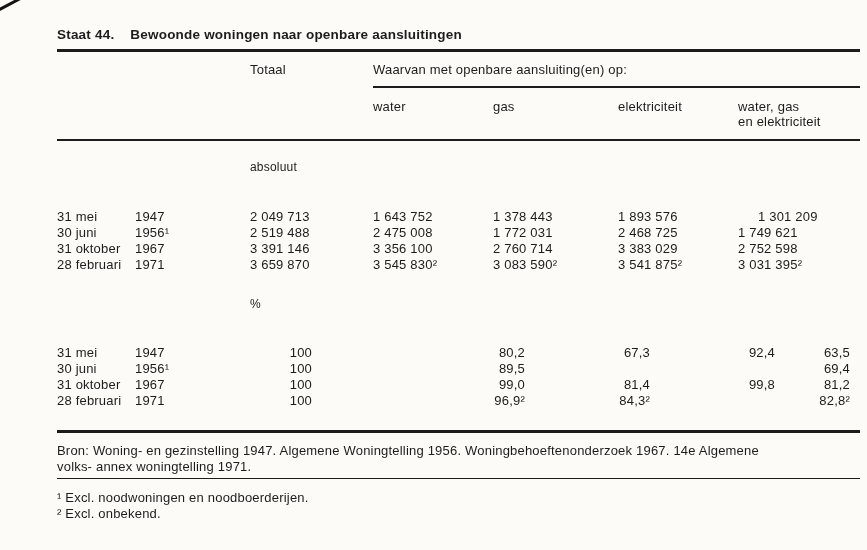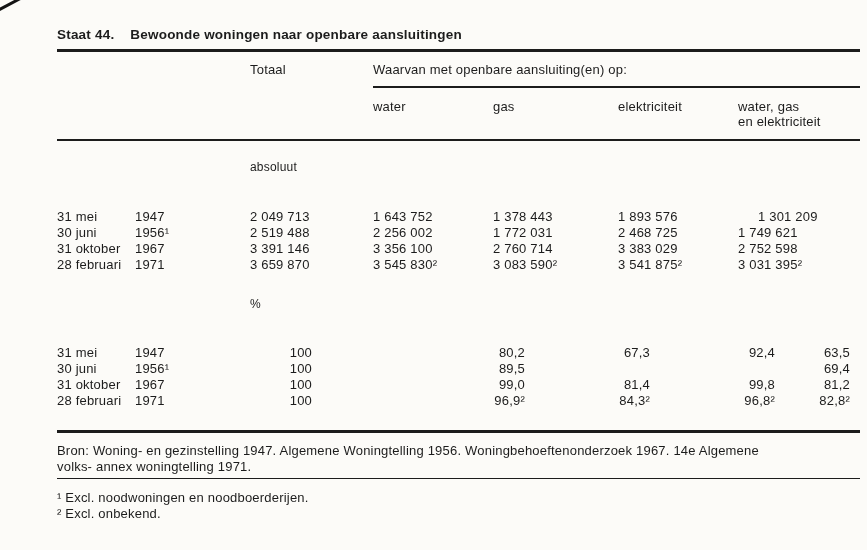--- a/index.html
+++ b/index.html
@@ -71,21 +71,21 @@
         <span class="cell" style="left: 193px;">2 049 713</span>
         <span class="cell" style="left: 316px;">1 643 752</span>
         <span class="cell" style="left: 436px;">1 378 443</span>
         <span class="cell" style="left: 561px;">1 893 576</span>
         <span class="cell" style="left: 681px; margin-left: 20px;">1 301 209</span>
       </div>
       <div class="trow">
         <span class="cell" style="left: 0px;">30 juni</span>
         <span class="cell" style="left: 78px;">1956¹</span>
         <span class="cell" style="left: 193px;">2 519 488</span>
-        <span class="cell" style="left: 316px;">2 256 002</span>
+        <span class="cell" style="left: 316px;">2 475 008</span>
         <span class="cell" style="left: 436px;">1 772 031</span>
         <span class="cell" style="left: 561px;">2 468 725</span>
         <span class="cell" style="left: 681px;">1 749 621</span>
       </div>
       <div class="trow">
         <span class="cell" style="left: 0px;">31 oktober</span>
         <span class="cell" style="left: 78px;">1967</span>
         <span class="cell" style="left: 193px;">3 391 146</span>
         <span class="cell" style="left: 316px;">3 356 100</span>
         <span class="cell" style="left: 436px;">2 760 714</span>
@@ -130,21 +130,20 @@
         <span class="cell right" style="left: 436px; width: 157px;">81,4</span>
         <span class="cell right" style="left: 561px; width: 157px;">99,8</span>
         <span class="cell right" style="left: 681px; width: 112px;">81,2</span>
       </div>
       <div class="trow">
         <span class="cell" style="left: 0px;">28 februari</span>
         <span class="cell" style="left: 78px;">1971</span>
         <span class="cell right" style="left: 193px; width: 62px;">100</span>
         <span class="cell right" style="left: 316px; width: 152px;">96,9²</span>
         <span class="cell right" style="left: 436px; width: 157px;">84,3²</span>
-        <span class="cell right" style="left: 561px; width: 157px;">96,8²</span>
         <span class="cell right" style="left: 681px; width: 112px;">82,8²</span>
       </div>
     </div>
 
   <div class="rule" style="left:57px; top:430px; width:803px; height:3px;"></div>
 
   <div class="abs note" style="left:57px; top:443px; width:806px;">Bron: Woning- en gezinstelling 1947. Algemene Woningtelling 1956. Woningbehoeftenonderzoek 1967. 14e Algemene
 volks- annex woningtelling 1971.</div>
 
   <div class="rule" style="left:57px; top:478px; width:803px; height:1px;"></div>

